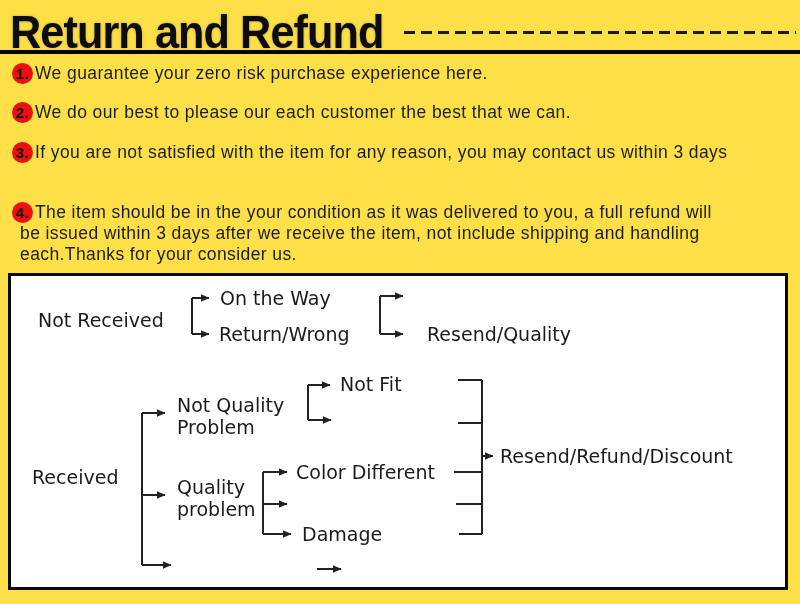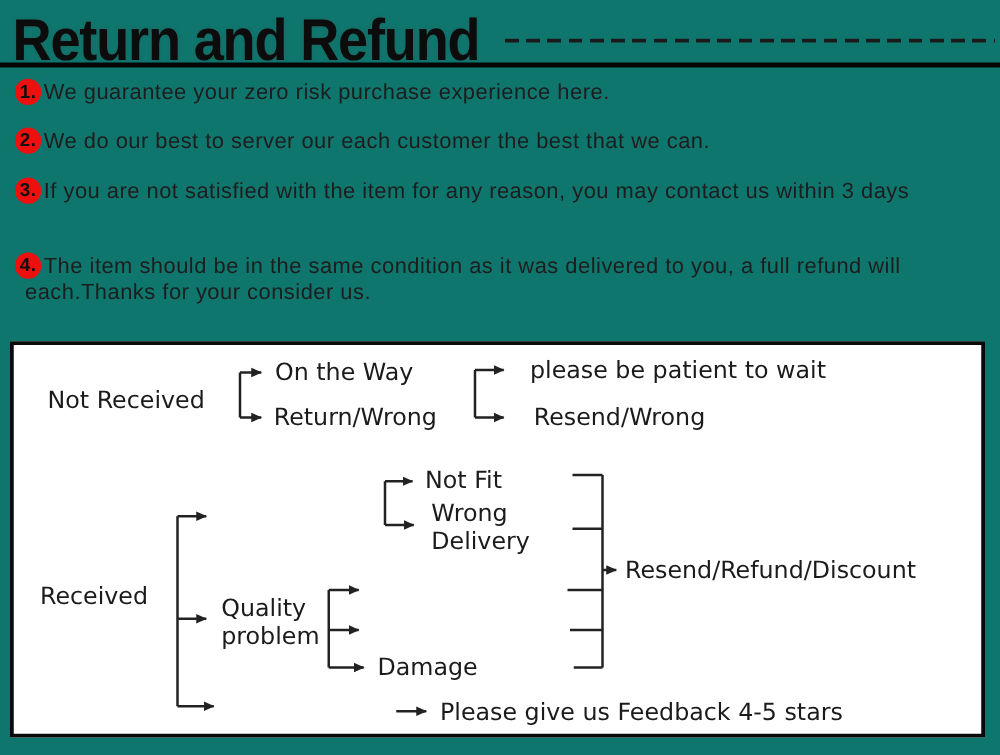--- a/index.html
+++ b/index.html
@@ -1,17 +1,17 @@
 <!DOCTYPE html>
 <html><head>
 <meta charset="utf-8">
 <style>
   html,body{margin:0;padding:0;background:#fff;}
   #stage{
-    position:relative;width:800px;height:604px;background:#0f766e;
+    position:relative;width:800px;height:604px;background:#fde047;
     font-family:"Liberation Sans",sans-serif;overflow:hidden;color:#1d1d1d;
   }
   
   .title{
     position:absolute;left:10px;top:4px;
     font-size:47px;font-weight:700;letter-spacing:-1px;color:#0c0c0c;
     transform:scaleX(.92);transform-origin:left top;white-space:pre;
     text-shadow:0 0 3px rgba(70,70,70,.35);
   }
   .title-dashes{
@@ -49,36 +49,37 @@
   <div class="point" style="top:63px">
     <span class="pline first">
       <span class="num-circle">1.</span>
       <span>We guarantee your zero risk purchase experience here.</span>
     </span>
   </div>
 
   <div class="point" style="top:102px">
     <span class="pline first">
       <span class="num-circle">2.</span>
-      <span>We do our best to server our each customer the best that we can.</span>
+      <span>We do our best to please our each customer the best that we can.</span>
     </span>
   </div>
 
   <div class="point" style="top:142px">
     <span class="pline first">
       <span class="num-circle">3.</span>
       <span>If you are not satisfied with the item for any reason, you may contact us within 3 days</span>
     </span>
   </div>
 
   <div class="point" style="top:202px">
     <span class="pline first">
       <span class="num-circle">4.</span>
-      <span>The item should be in the same condition as it was delivered to you, a full refund will</span>
+      <span>The item should be in the your condition as it was delivered to you, a full refund will</span>
     </span>
+    <span class="pline">be issued within 3 days after we receive the item, not include shipping and handling</span>
     <span class="pline">each.Thanks for your consider us.</span>
   </div>
 
   <div class="fc-box"></div>
 
   <svg class="lines" viewBox="0 0 800 604">
     <defs>
       <marker id="arrh" markerUnits="userSpaceOnUse" markerWidth="10" markerHeight="10" refX="8" refY="5" orient="auto">
         <path d="M0,1.2 L8.6,5 L0,8.8 Z" fill="#222"></path>
       </marker>
@@ -115,25 +116,24 @@
       <path d="M459,534 H482"></path>
       <path d="M482,456 H493" marker-end="url(#arrh)"></path>
 
       <path d="M317,569 H341" marker-end="url(#arrh)"></path>
     </g>
   </svg>
 
   <span class="fc" style="left:38px;top:320px">Not Received</span>
   <span class="fc" style="left:220px;top:298px">On the Way</span>
   <span class="fc" style="left:219px;top:334px">Return/Wrong</span>
-  <span class="fc" style="left:424px;top:296px">please be patient to wait</span>
-  <span class="fc" style="left:427px;top:334px">Resend/Wrong</span>
+  <span class="fc" style="left:427px;top:334px">Resend/Quality</span>
+  <span class="fc" style="left:177px;top:416px">Not Quality
+Problem</span>
   <span class="fc" style="left:340px;top:384px">Not Fit</span>
-  <span class="fc" style="left:345px;top:422px">Wrong
-Delivery</span>
   <span class="fc" style="left:32px;top:477px">Received</span>
   <span class="fc" style="left:177px;top:498px">Quality
 problem</span>
+  <span class="fc" style="left:296px;top:472px">Color Different</span>
   <span class="fc" style="left:302px;top:534px">Damage</span>
   <span class="fc" style="left:500px;top:456px">Resend/Refund/Discount</span>
-  <span class="fc" style="left:352px;top:570px">Please give us Feedback 4-5 stars</span>
 
 </div>
 
 </body></html>

